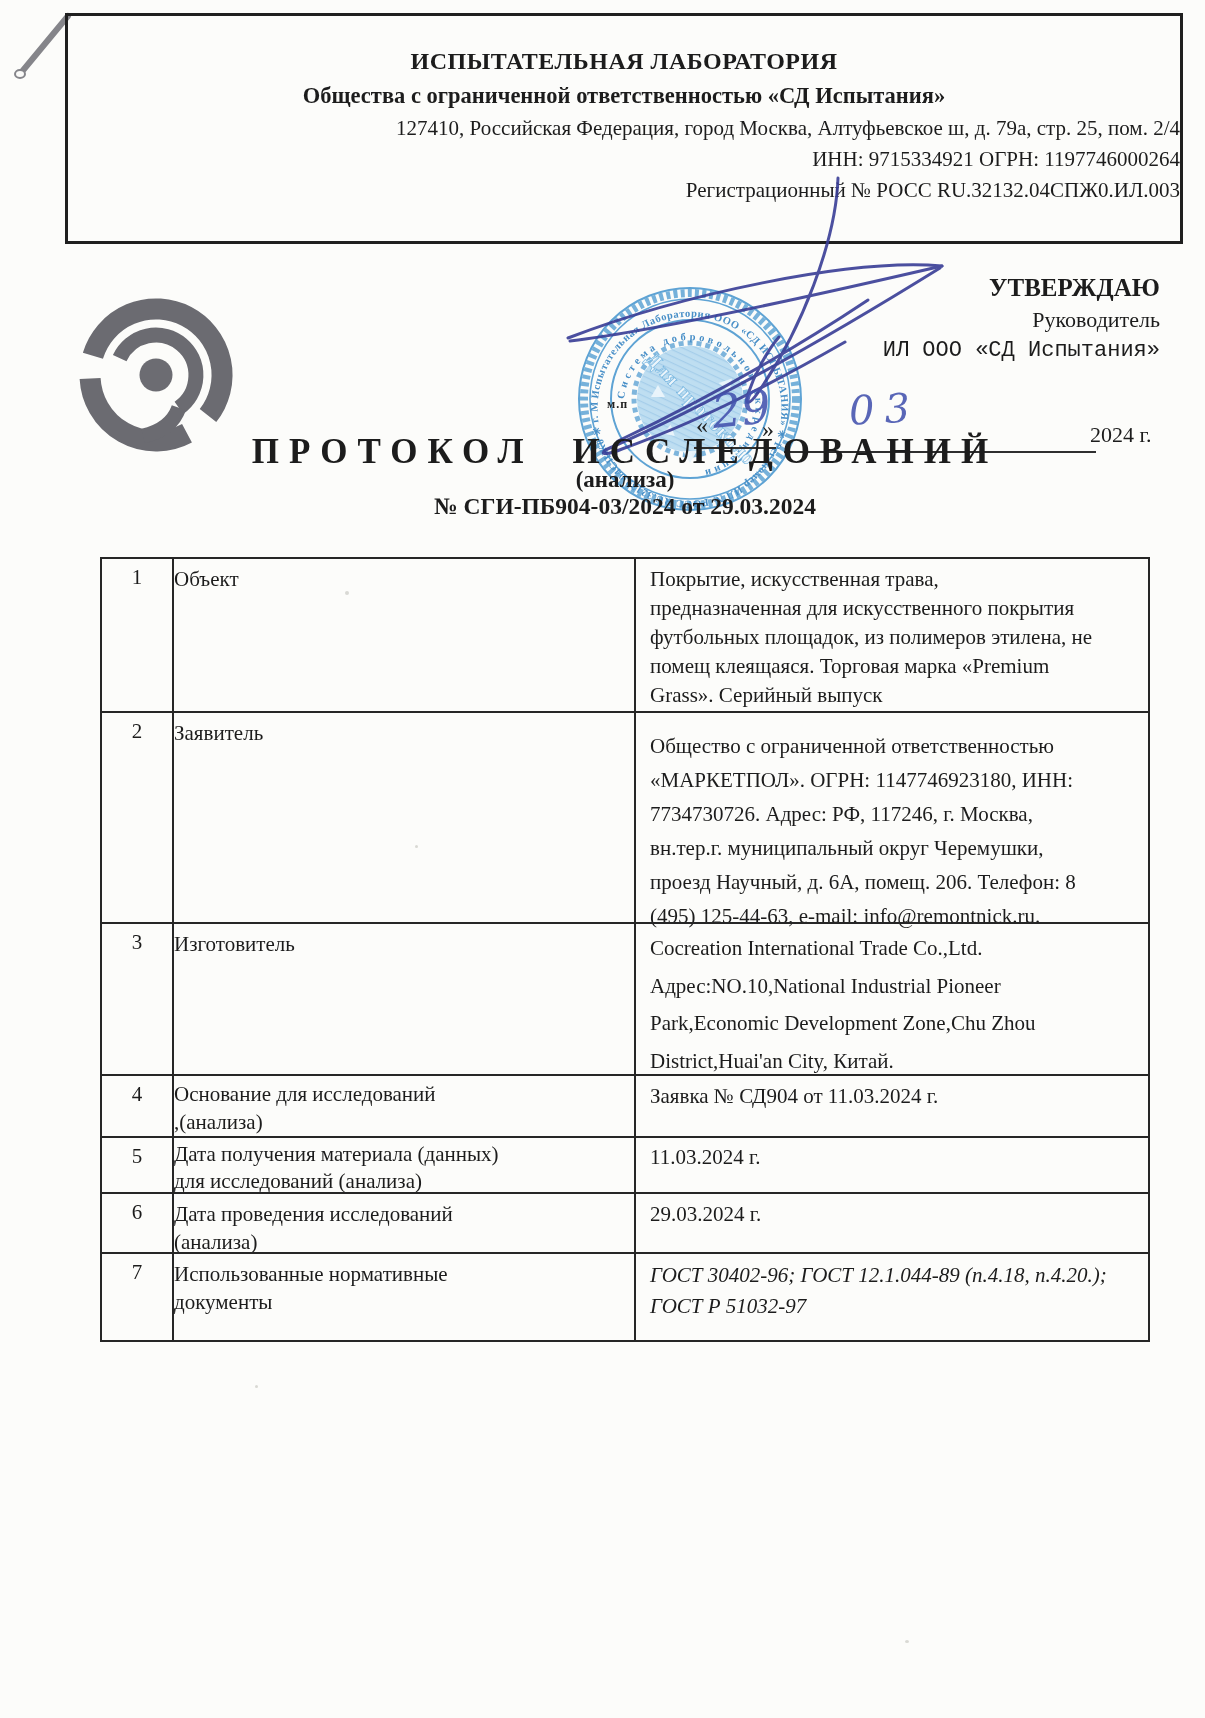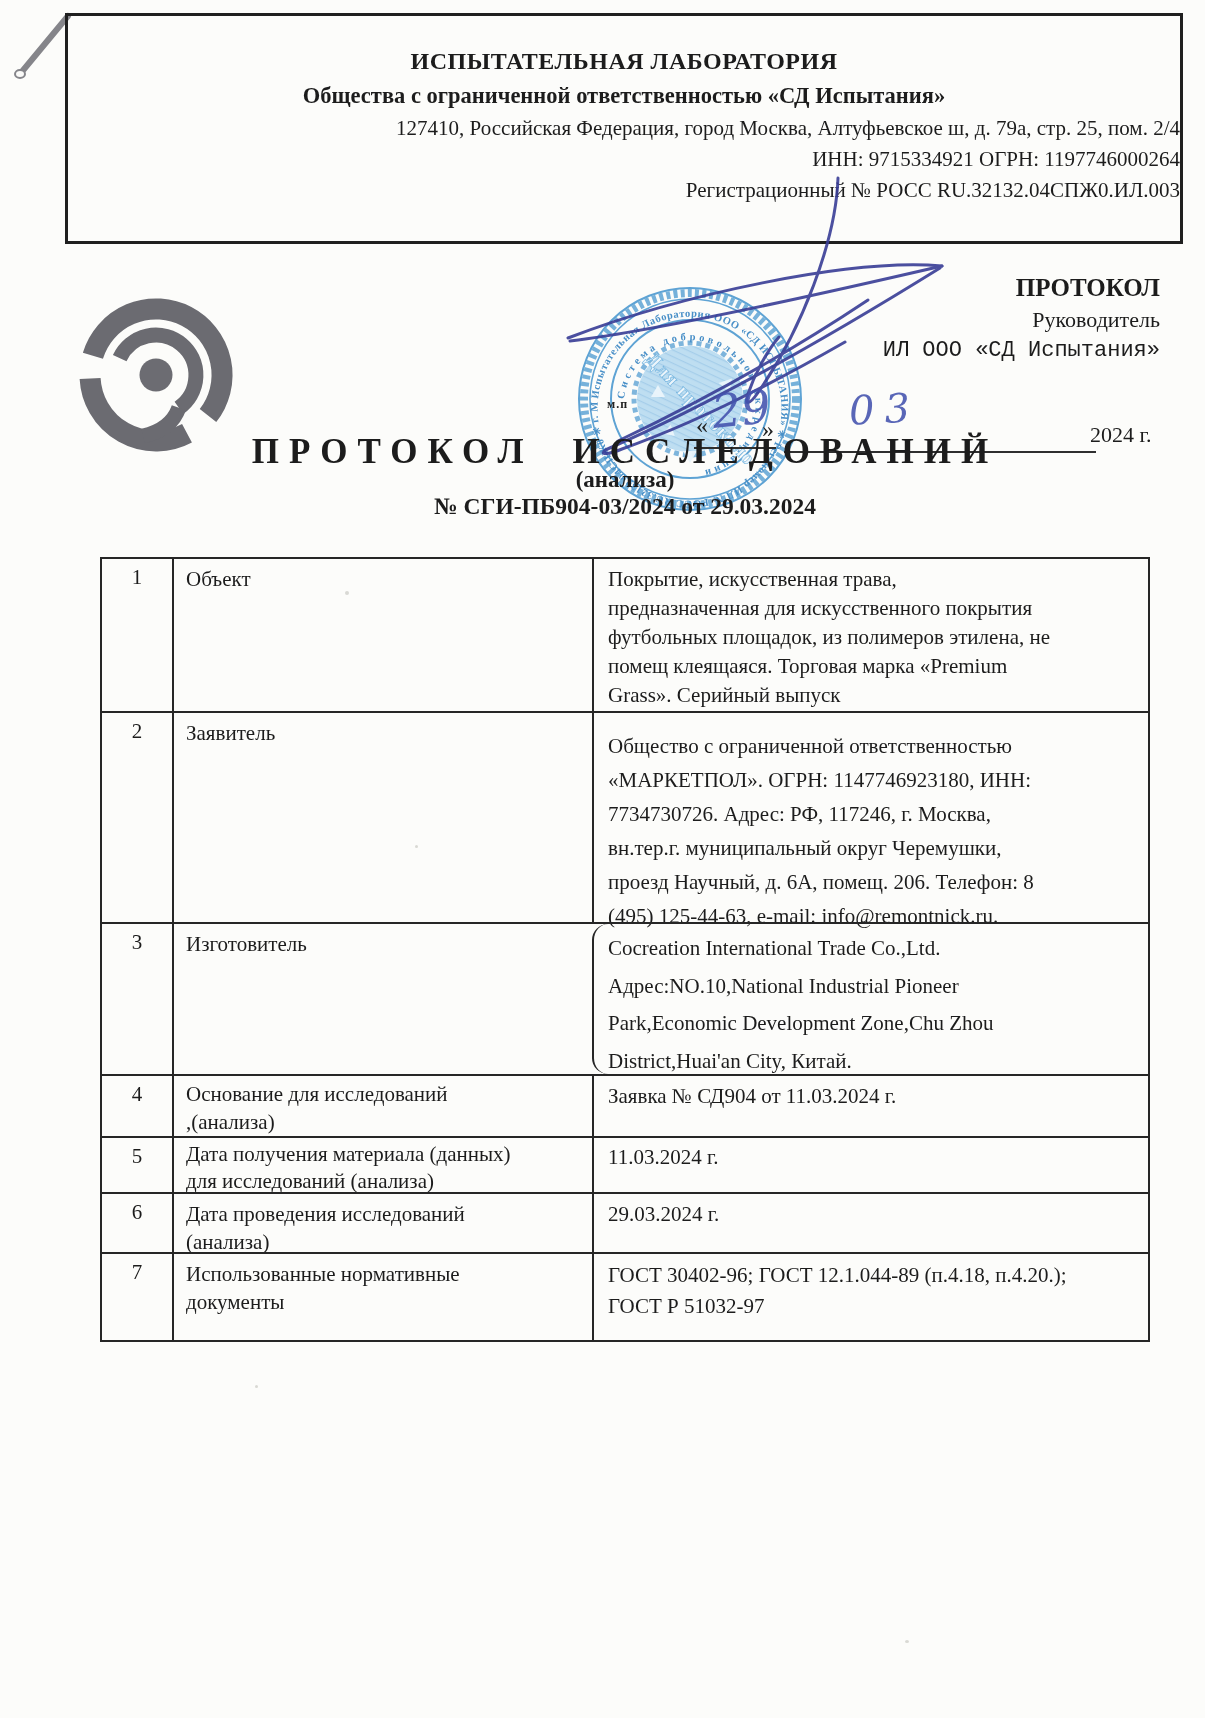--- a/index.html
+++ b/index.html
@@ -40,31 +40,31 @@
   .pt-1{font-size:35px;font-weight:bold;letter-spacing:10px;word-spacing:20px;line-height:30px;}
   .pt-2{font-size:23px;font-weight:bold;line-height:26px;}
   .pt-3{font-size:23.5px;font-weight:bold;line-height:27px;}
   
   .tbl{position:absolute;left:100px;top:557px;width:1050px;height:785px;
        border:2px solid #262626;box-sizing:border-box;display:flex;flex-direction:column;}
   .tr{display:flex;box-sizing:border-box;}
   .tr + .tr{border-top:2px solid #262626;}
   .td{box-sizing:border-box;font-size:21px;padding-top:6px;}
   .td-num{width:70px;text-align:center;}
-  .td-label{width:420px;border-left:2px solid #262626;padding-left:12px;padding-right:10px;
+  .td-label{width:462px;border-left:2px solid #262626;padding-left:0;padding-right:10px;
             white-space:pre-line;line-height:28px;}
   .td-value{flex:1;border-left:2px solid #262626;padding-left:14px;padding-right:20px;
             white-space:pre-line;}
   .r1{height:155px;} .r1 .td-value{line-height:29px;}
   .r2{height:211px;} .r2 .td-value{line-height:34px;padding-top:16px;}
-  .r3{height:152px;} .r3 .td-value{line-height:37.5px;border-radius:16px;}
+  .r3{height:152px;} .r3 .td-value{line-height:37.5px;}
   .r4{height:62px;}  .r4 .td-value{line-height:28px;} .r4 .td-label{padding-top:4px;line-height:28px;}
   .r5{height:56px;}  .r5 .td-value{line-height:27px;} .r5 .td-label{padding-top:3px;line-height:27px;}
   .r6{height:60px;}  .r6 .td-value{line-height:28px;}
-  .r7{height:89px;}  .r7 .td-value{line-height:31px;}
+  .r7{height:89px;}  .r7 .td-value{line-height:31px;font-style:italic;}
   .speck{position:absolute;border-radius:50%;background:#d9d9d4;}
 </style>
 </head>
 <body>
 
 <div class="page">
 
   <svg class="penmark" width="70" height="80">
     <line x1="12" y1="68" x2="60" y2="10" stroke="#85858a" stroke-width="6" stroke-linecap="round"></line>
     <ellipse cx="12" cy="68" rx="5" ry="4" fill="#fafaf8" stroke="#85858a" stroke-width="2"></ellipse>
@@ -82,21 +82,21 @@
     <g stroke="#64646a" fill="none" opacity="0.95">
       <path d="M 19.9 63.7 A 66 66 0 1 1 135 123.6" stroke-width="21"></path>
       <path d="M 114 141.3 A 66 66 0 0 1 17.1 86.5" stroke-width="21"></path>
       <path d="M 46.7 66.1 A 40 40 0 1 1 105.9 115.8" stroke-width="15"></path>
       <path d="M 105.9 115.8 Q 98 138 70 144" stroke-width="15"></path>
     </g>
     <circle cx="83" cy="83" r="16.5" fill="#64646a" opacity="0.95"></circle>
   </svg>
 
   <div class="approval">
-    <div class="ap-1">ПРОТОКОЛ</div>
+    <div class="ap-1">УТВЕРЖДАЮ</div>
     <div class="ap-2">Руководитель</div>
     <div class="ap-3">ИЛ  ООО «СД Испытания»</div>
   </div>
 
   <svg class="stamp" width="280" height="280" viewBox="0 0 280 280">
     <defs>
       <pattern id="hatch" width="6" height="6" patternTransform="rotate(115)" patternUnits="userSpaceOnUse">
         <rect width="6" height="6" fill="#aed6f0"></rect>
         <line x1="0" y1="0" x2="0" y2="6" stroke="#8ec2e6" stroke-width="2.4"></line>
       </pattern>

